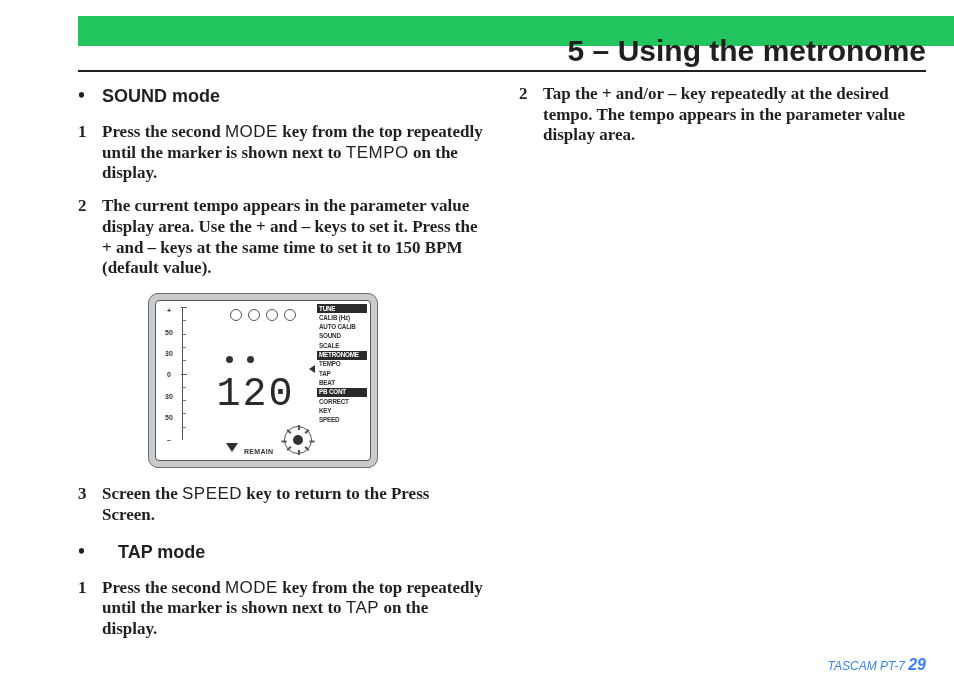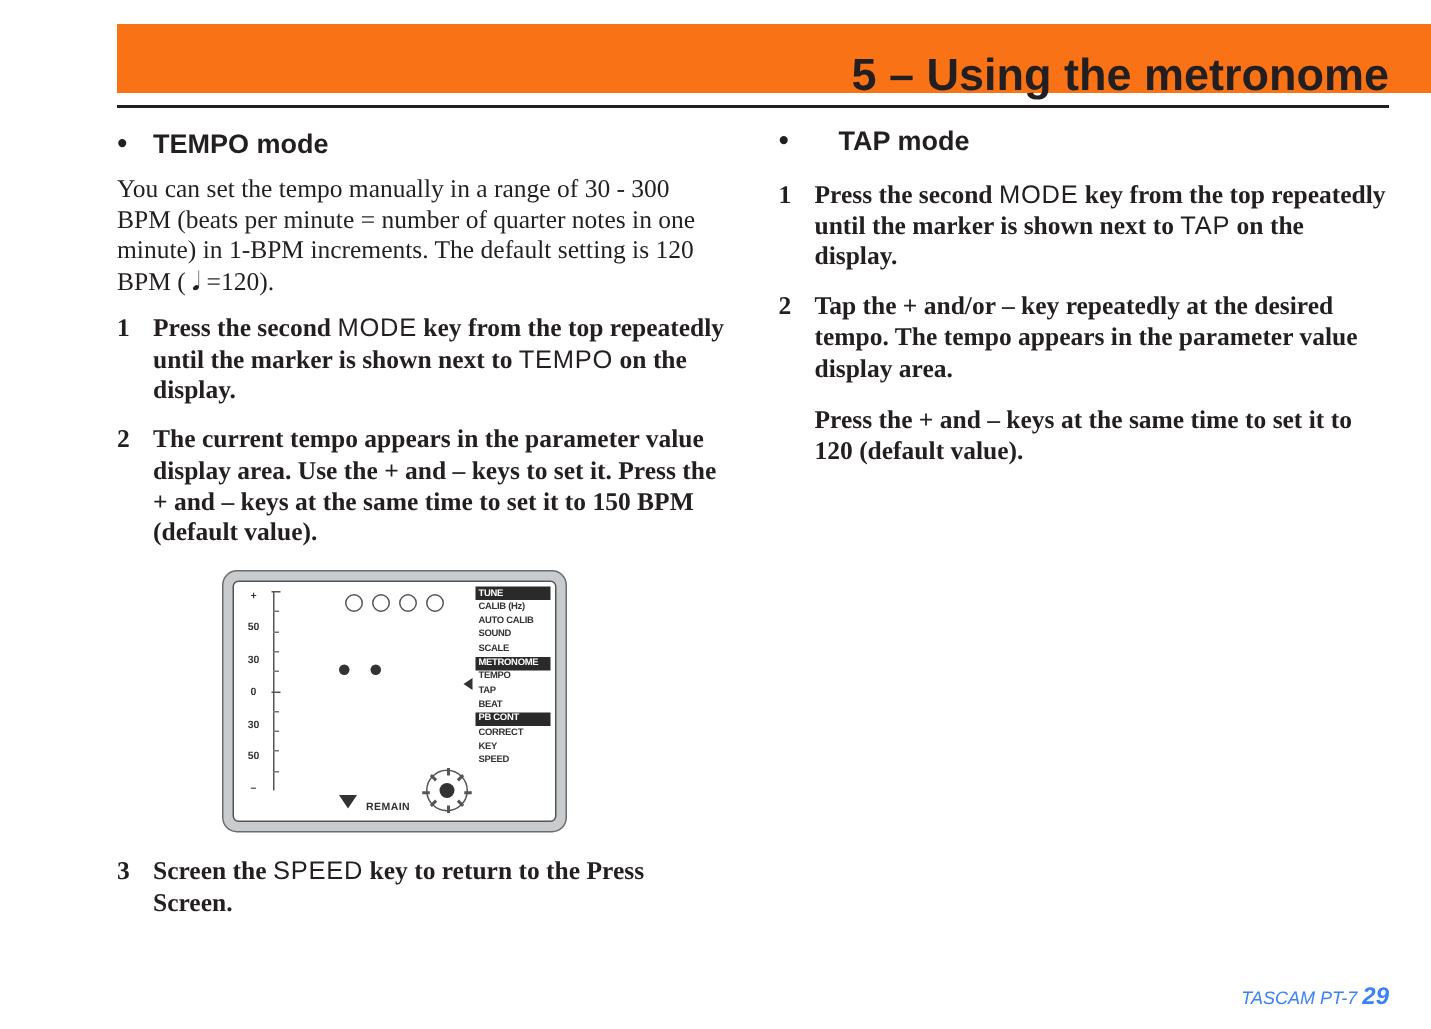--- a/index.html
+++ b/index.html
@@ -10,22 +10,22 @@
     font-family: "Times New Roman", Times, serif;
     color: #231f20;
     position: relative;
     overflow: hidden;
   }
   .topbar {
     position: absolute;
     top: 16px;
     left: 78px;
     right: 0;
-    height: 46px;
-    background: #f97316;
+    height: 30px;
+    background: #22c55e;
   }
   .chapter-title {
     position: absolute;
     top: 18px;
     right: 28px;
     font-family: "Trebuchet MS", "Verdana", sans-serif;
     font-weight: 700;
     font-size: 30px;
     color: #231f20;
     letter-spacing: 0;
@@ -240,24 +240,23 @@
 <div class="topbar">
   <div class="chapter-title">5 – Using the metronome</div>
 </div>
 <div class="rule"></div>
 
 <div class="page">
 
 
   <div class="bullet-row">
     <div class="bullet-dot">•</div>
-    <div class="h3" style="margin-left:0">TEMPO mode</div>
+    <div class="h3" style="margin-left:0">SOUND mode</div>
   </div>
 
-  <p class="para">You can set the tempo manually in a range of 30 - 300 BPM (beats per minute = number of quarter notes in one minute) in 1-BPM increments. The default setting is 120 BPM ( 𝅘𝅥 =120).</p>
 
   <ol class="steps">
     <li>
       <span>Press the second </span><span class="keycaps">MODE</span><span> key from the top repeatedly until the marker is shown next to </span><span class="keycaps">TEMPO</span><span> on the display.</span>
     </li>
     <li>The current tempo appears in the parameter value display area. Use the + and – keys to set it. Press the + and – keys at the same time to set it to 150 BPM (default value).</li>
   </ol>
 
   <div class="figure-wrap">
     <div class="lcd-frame">
@@ -285,20 +284,21 @@
           <div class="ind"></div>
           <div class="ind"></div>
           <div class="ind"></div>
           <div class="ind"></div>
         </div>
         <div class="marker-dots">
           <div class="mdot"></div>
           <div class="mdot"></div>
         </div>
         <div class="m-marker"></div>
+        <div class="tempo-val">120</div>
         <div class="remain-arrow"></div>
         <div class="remain-label">REMAIN</div>
         <div class="jog">
           <span class="sp" style="top:-2px;left:13px"></span>
           <span class="sp" style="bottom:-2px;left:13px"></span>
           <span class="sp" style="left:-2px;top:12px;transform:rotate(90deg)"></span>
           <span class="sp" style="right:-2px;top:12px;transform:rotate(90deg)"></span>
           <span class="sp" style="top:2px;left:3px;transform:rotate(-45deg)"></span>
           <span class="sp" style="top:2px;right:3px;transform:rotate(45deg)"></span>
           <span class="sp" style="bottom:2px;left:3px;transform:rotate(45deg)"></span>
@@ -334,19 +334,18 @@
     <div class="h3" style="margin-left:16px">TAP mode</div>
   </div>
 
 
   <ol class="steps">
     <li>
       <span>Press the second </span><span class="keycaps">MODE</span><span> key from the top repeatedly until the marker is shown next to </span><span class="keycaps">TAP</span><span> on the display.</span>
     </li>
     <li>Tap the + and/or – key repeatedly at the desired tempo. The tempo appears in the parameter value display area.</li>
   </ol>
-  <p class="note-after">Press the + and – keys at the same time to set it to 120 (default value).</p>
 
 </div>
 
 <div class="footer">
   <span>TASCAM  PT-7 </span><span class="num">29</span>
 </div>
 
 </body></html>

